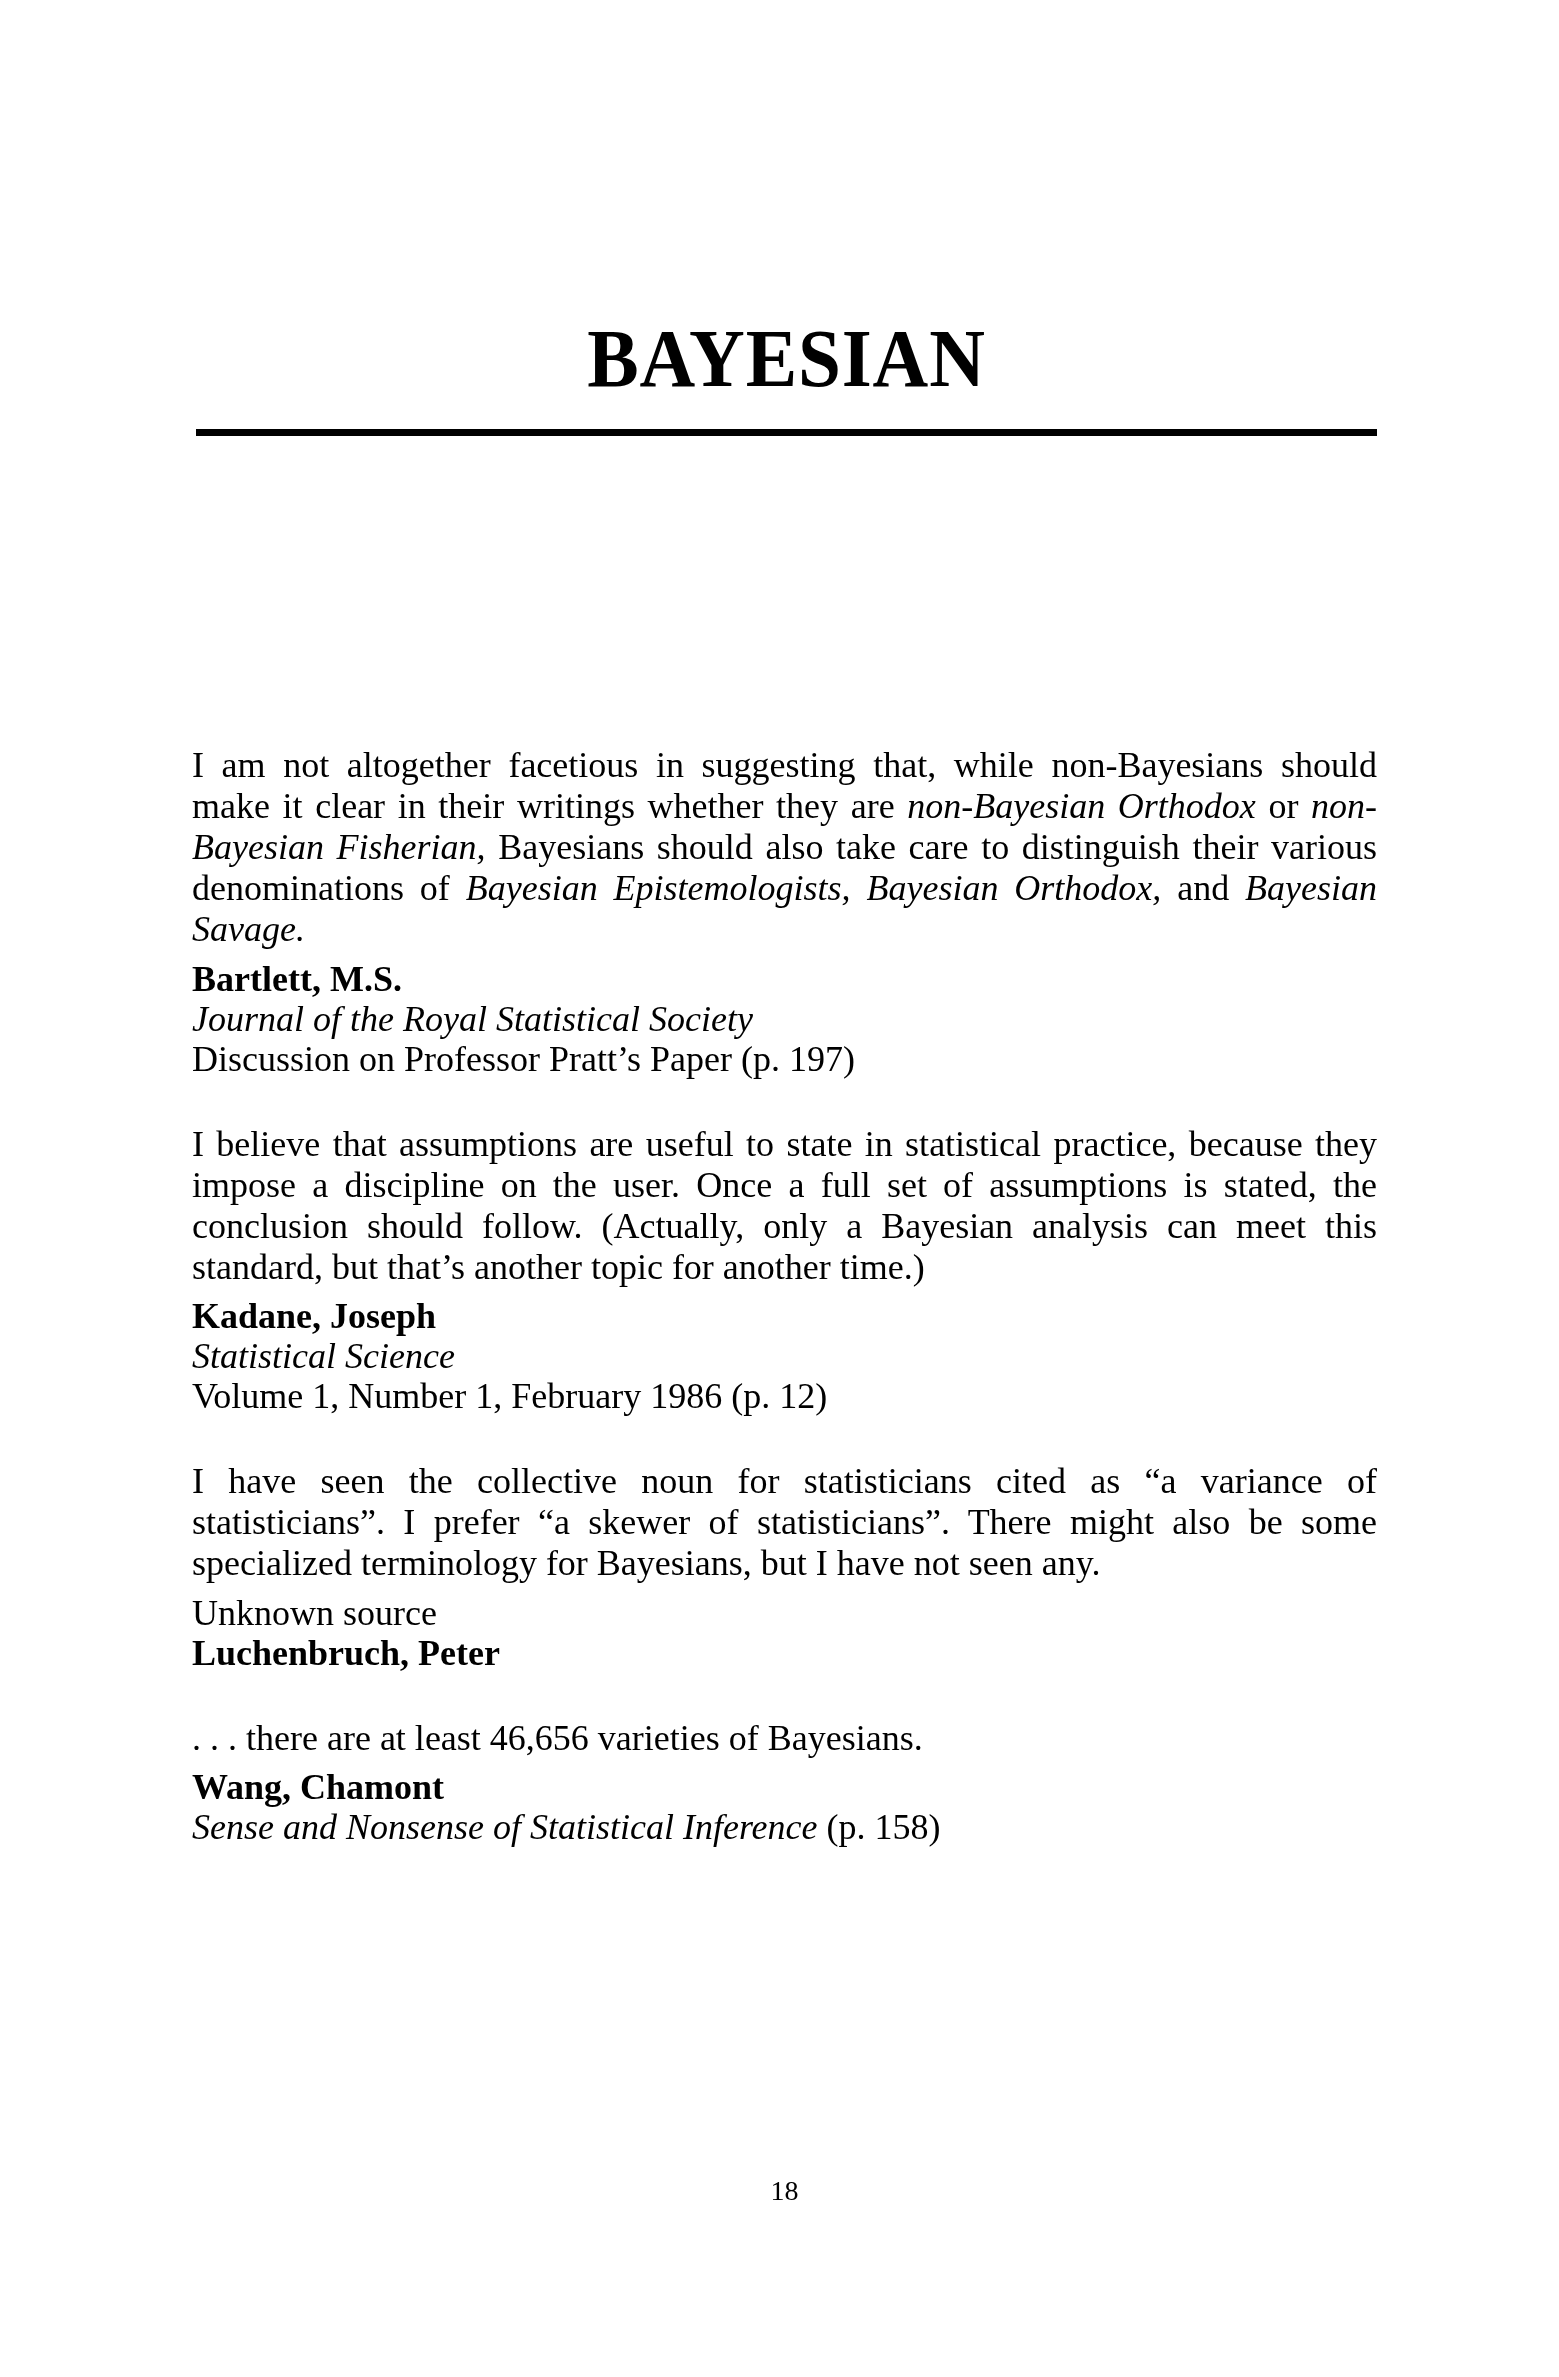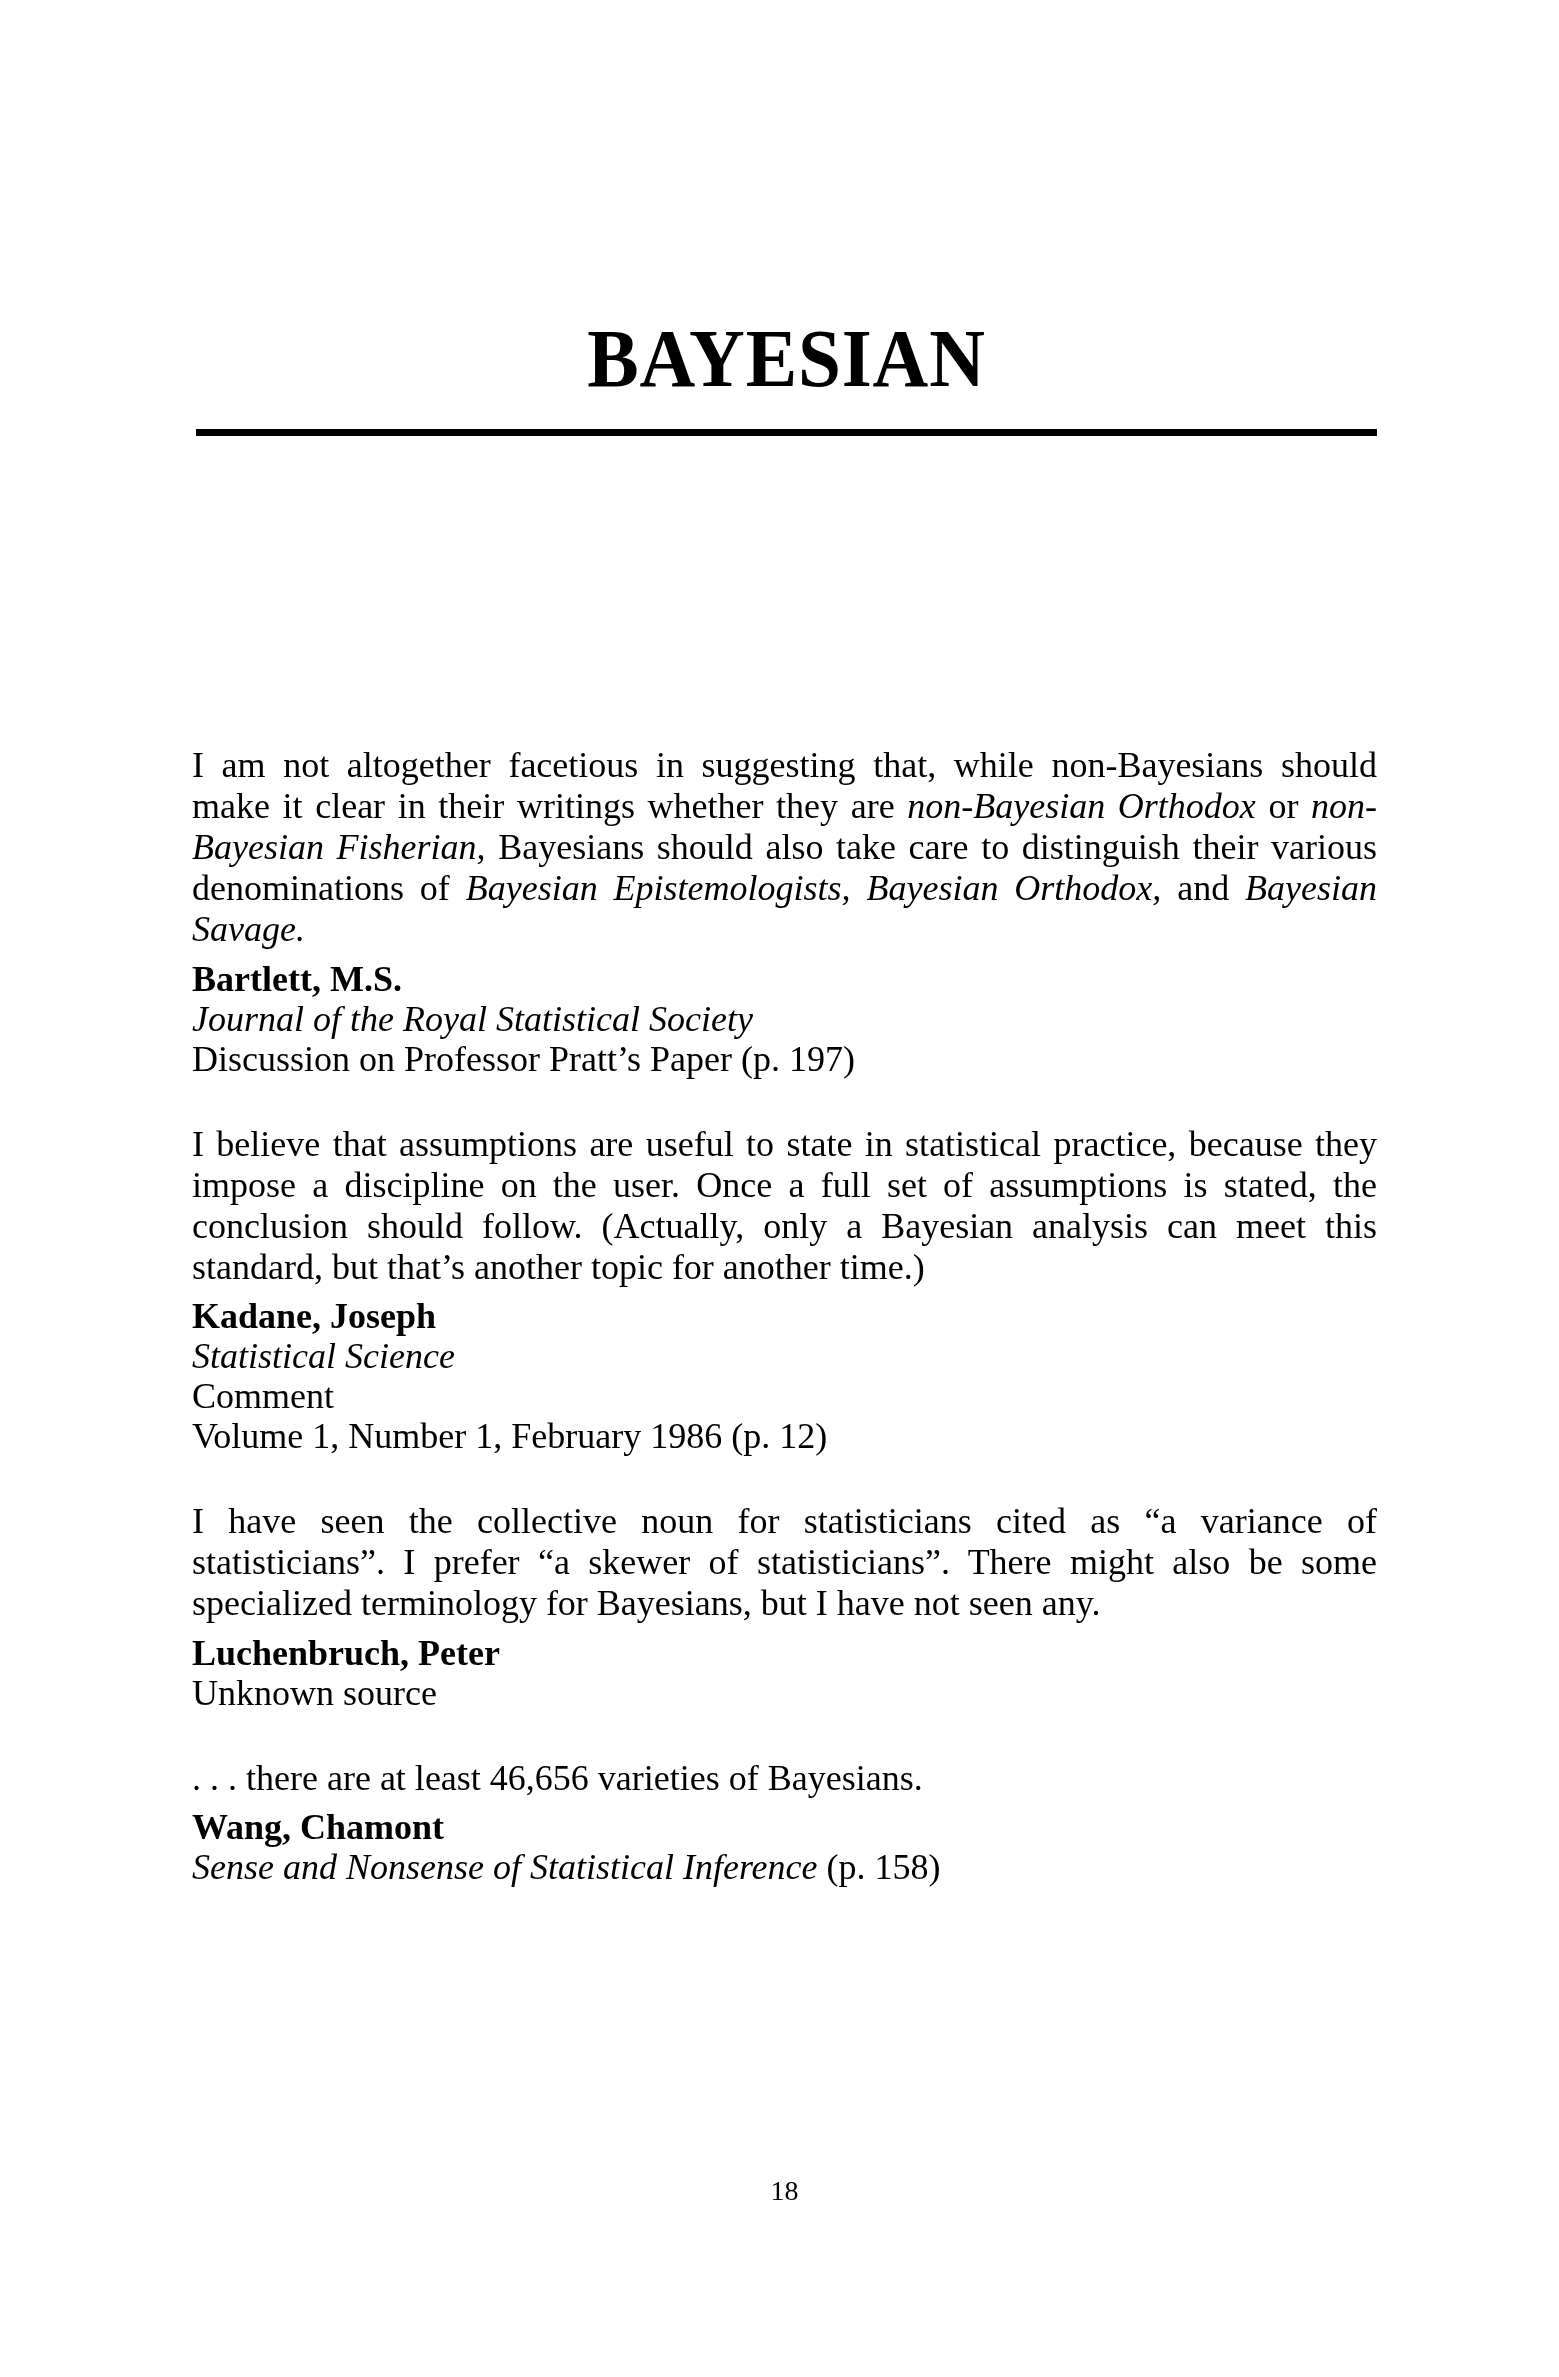--- a/index.html
+++ b/index.html
@@ -90,29 +90,28 @@
           <div class="attr-line"><span class="bold">Bartlett, M.S.</span></div>
           <div class="attr-line"><i>Journal of the Royal Statistical Society</i></div>
           <div class="attr-line">Discussion on Professor Pratt’s Paper (p. 197)</div>
         </figcaption>
       </figure>
       <figure class="quote">
         <blockquote class="quote-body">I believe that assumptions are useful to state in statistical practice, because they impose a discipline on the user. Once a full set of assumptions is stated, the conclusion should follow. (Actually, only a Bayesian analysis can meet this standard, but that’s another topic for another time.)</blockquote>
         <figcaption class="attribution">
           <div class="attr-line"><span class="bold">Kadane, Joseph</span></div>
           <div class="attr-line"><i>Statistical Science</i></div>
-          <div class="attr-line">Comment</div>
           <div class="attr-line">Volume 1, Number 1, February 1986 (p. 12)</div>
         </figcaption>
       </figure>
       <figure class="quote">
         <blockquote class="quote-body">I have seen the collective noun for statisticians cited as “a variance of statisticians”. I prefer “a skewer of statisticians”. There might also be some specialized terminology for Bayesians, but I have not seen any.</blockquote>
         <figcaption class="attribution">
+          <div class="attr-line">Unknown source</div>
           <div class="attr-line"><span class="bold">Luchenbruch, Peter</span></div>
-          <div class="attr-line">Unknown source</div>
         </figcaption>
       </figure>
       <figure class="quote">
         <blockquote class="quote-body">. . . there are at least 46,656 varieties of Bayesians.</blockquote>
         <figcaption class="attribution">
           <div class="attr-line"><span class="bold">Wang, Chamont</span></div>
           <div class="attr-line"><i>Sense and Nonsense of Statistical Inference</i> (p. 158)</div>
         </figcaption>
       </figure>
     </main>

